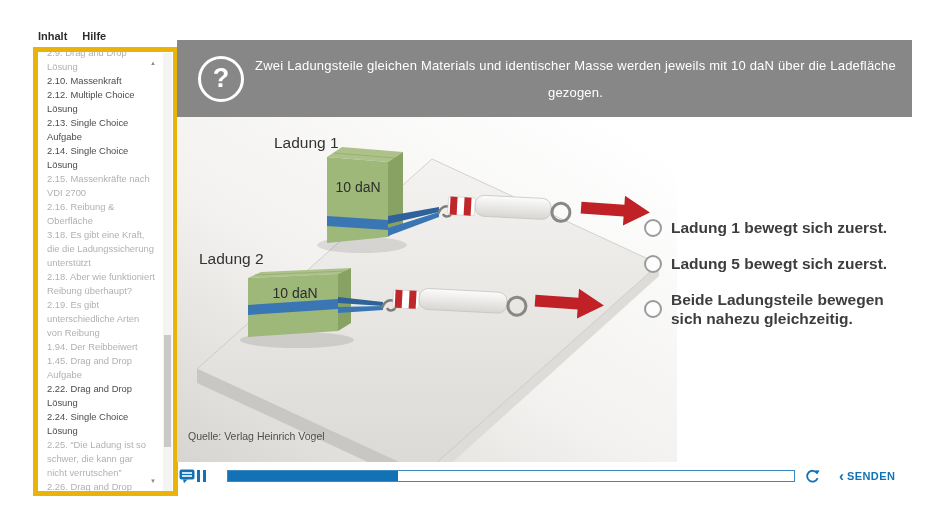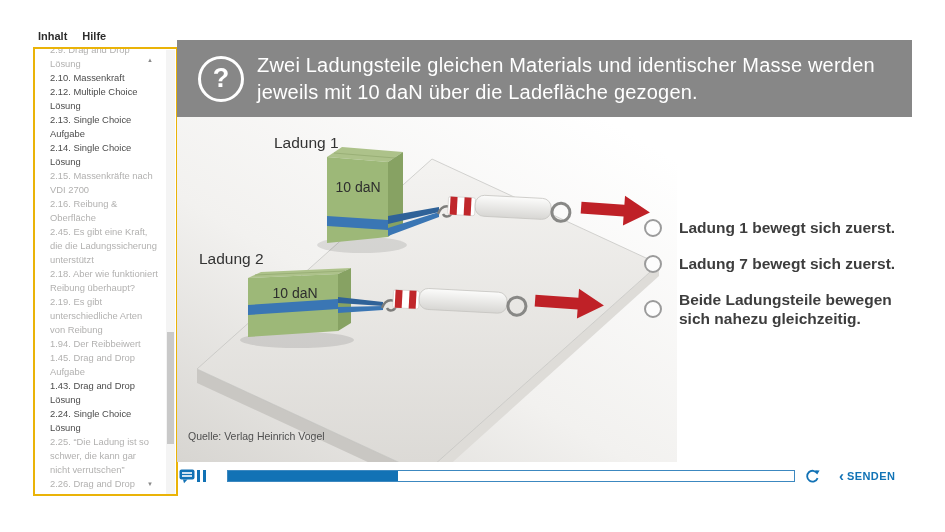--- a/index.html
+++ b/index.html
@@ -4,46 +4,46 @@
 <style>
   html,body{margin:0;padding:0;background:#fff;}
   .app{position:relative;width:945px;height:532px;background:#fff;overflow:hidden;
        font-family:"Liberation Sans",sans-serif;}
 
   
   .tabs{position:absolute;left:38px;top:30px;display:flex;gap:15px;
         font-size:11px;font-weight:bold;color:#2d2d2d;justify-content:flex-end;}
   .tab{cursor:default;}
   .toc{position:absolute;left:33px;top:47px;width:145px;height:449px;background:#fff;
-       border:2px solid #eab308;box-sizing:border-box;overflow:hidden;padding-left:6px;}
+       border:5px solid #eab308;box-sizing:border-box;overflow:hidden;}
   .toc-inner{margin-top:-7px;padding-top:1px;}
   .toc-item{font-size:9.4px;line-height:14px;color:#4c4c4c;padding:0 18px 0 9px;}
   .toc-item.muted{color:#b2b1b0;}
   .toc-sb{position:absolute;top:1px;right:1px;width:9px;height:446px;background:#f4f4f4;}
   .toc-sb-thumb{position:absolute;left:1px;top:282px;width:7px;height:112px;background:#c9c9c9;}
   .sb-arrow{position:absolute;font-size:6px;color:#8a8a8a;line-height:6px;}
   .sb-up{left:112px;top:8px;}
   .sb-down{left:112px;bottom:7px;}
 
   
   .qbar{position:absolute;left:177px;top:40px;width:735px;height:77px;background:#878787;
         display:flex;align-items:center;color:#fff;}
   .qicon{width:40px;height:40px;border:3px solid #fff;border-radius:50%;margin-left:21px;
          flex:none;display:flex;align-items:center;justify-content:center;
          font-size:27px;font-weight:bold;line-height:1;}
-  .qtext{margin-left:13px;width:655px;font-size:20px;line-height:27px;letter-spacing:.2px;}
+  .qtext{margin-left:4px;width:655px;font-size:13px;line-height:27px;letter-spacing:.2px;text-align:center;}
 
   
   .scene{position:absolute;left:177px;top:117px;width:500px;height:292px;}
   .scene svg{display:block;}
 
   
   .answers{position:absolute;left:644px;top:218px;width:296px;display:flex;
            flex-direction:column;gap:17px;}
-  .option{display:flex;align-items:center;gap:17px;font-size:15.5px;font-weight:bold;
+  .option{display:flex;align-items:center;gap:9px;font-size:15.5px;font-weight:bold;
           color:#3d3d3d;line-height:19px;}
   .radio{width:14px;height:14px;border:2px solid #9b9b9b;border-radius:50%;
          background:#fdfdfd;flex:none;}
   .option .lbl{max-width:245px;}
 
   
   .player{position:absolute;left:177px;top:467px;width:740px;height:20px;}
   .cap-ic{position:absolute;left:2px;top:2px;}
   .pause{position:absolute;left:20px;top:3px;display:flex;gap:3px;cursor:pointer;}
   .pause i{display:block;width:3px;height:12px;background:#1272b5;}
@@ -68,26 +68,26 @@
 
   <div class="toc">
     <div class="toc-inner">
         <div class="toc-item muted">2.9. Drag and Drop Lösung</div>
         <div class="toc-item">2.10. Massenkraft</div>
         <div class="toc-item">2.12. Multiple Choice Lösung</div>
         <div class="toc-item">2.13. Single Choice Aufgabe</div>
         <div class="toc-item">2.14. Single Choice Lösung</div>
         <div class="toc-item muted">2.15. Massenkräfte nach VDI 2700</div>
         <div class="toc-item muted">2.16. Reibung &amp; Oberfläche</div>
-        <div class="toc-item muted">2.45. Es gibt eine Kraft, die die Ladungssicherung unterstützt</div>
+        <div class="toc-item muted">3.18. Es gibt eine Kraft, die die Ladungssicherung unterstützt</div>
         <div class="toc-item muted">2.18. Aber wie funktioniert Reibung überhaupt?</div>
         <div class="toc-item muted">2.19. Es gibt unterschiedliche Arten von Reibung</div>
         <div class="toc-item muted">1.94. Der Reibbeiwert</div>
         <div class="toc-item muted">1.45. Drag and Drop Aufgabe</div>
-        <div class="toc-item">1.43. Drag and Drop Lösung</div>
+        <div class="toc-item">2.22. Drag and Drop Lösung</div>
         <div class="toc-item">2.24. Single Choice Lösung</div>
         <div class="toc-item muted">2.25. “Die Ladung ist so schwer, die kann gar nicht verrutschen”</div>
         <div class="toc-item muted">2.26. Drag and Drop Aufgabe</div>
       </div>
     <span class="sb-arrow sb-up">▲</span>
     <span class="sb-arrow sb-down">▼</span>
     <div class="toc-sb">
       <div class="toc-sb-thumb"></div>
     </div>
   </div>
@@ -181,21 +181,21 @@
     </svg>
   </div>
 
   <div class="answers">
       <div class="option">
         <span class="radio"></span>
         <span class="lbl">Ladung 1 bewegt sich zuerst.</span>
       </div>
       <div class="option">
         <span class="radio"></span>
-        <span class="lbl">Ladung 7 bewegt sich zuerst.</span>
+        <span class="lbl">Ladung 5 bewegt sich zuerst.</span>
       </div>
       <div class="option">
         <span class="radio"></span>
         <span class="lbl">Beide Ladungsteile bewegen sich nahezu gleichzeitig.</span>
       </div>
     </div>
 
   <div class="player">
     <svg class="cap-ic" width="16" height="15" viewBox="0 0 16 15">
       <rect x="0.5" y="0.5" width="15" height="10" rx="2" fill="#1272b5"></rect>

